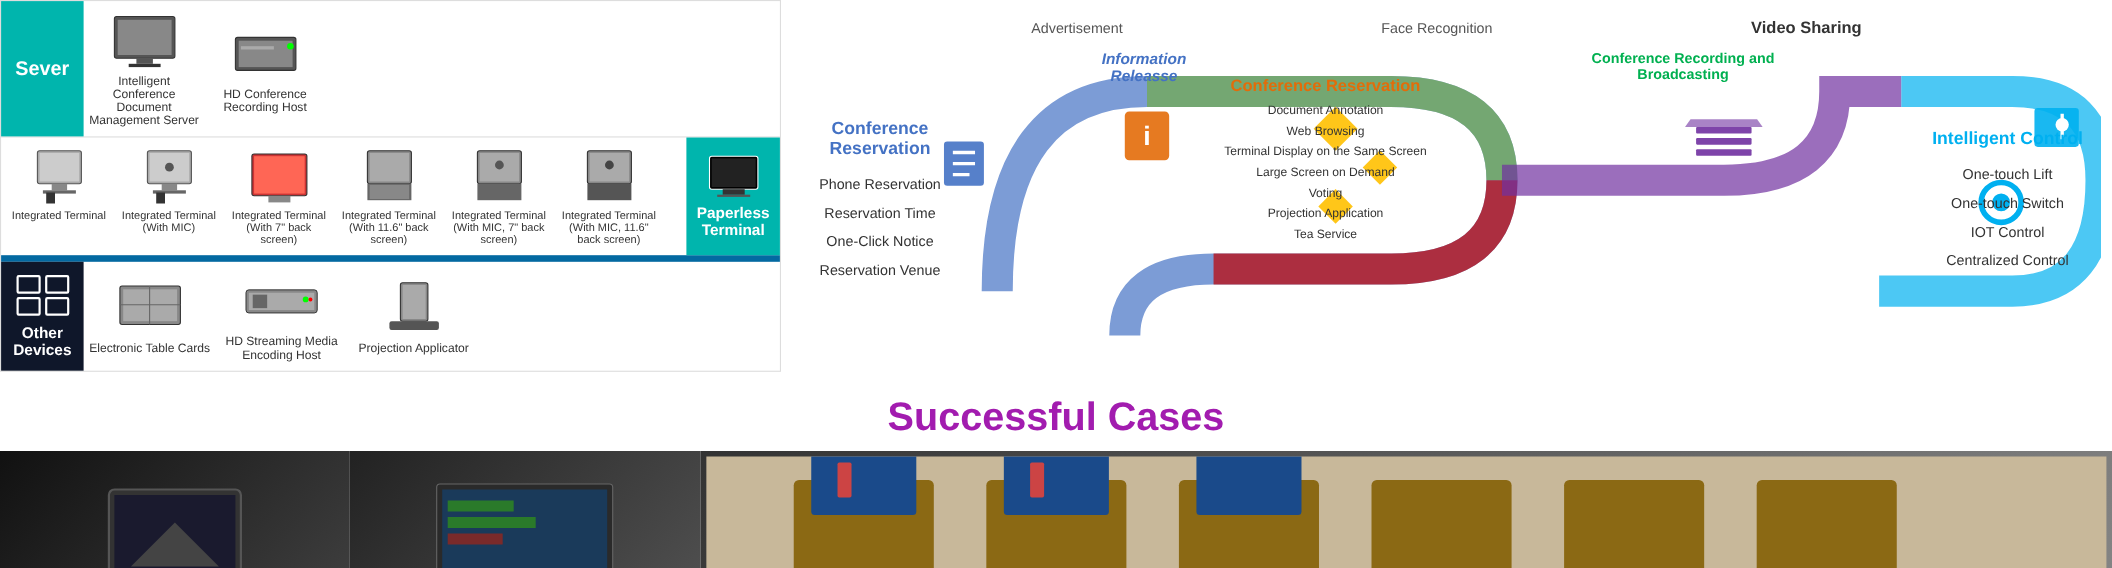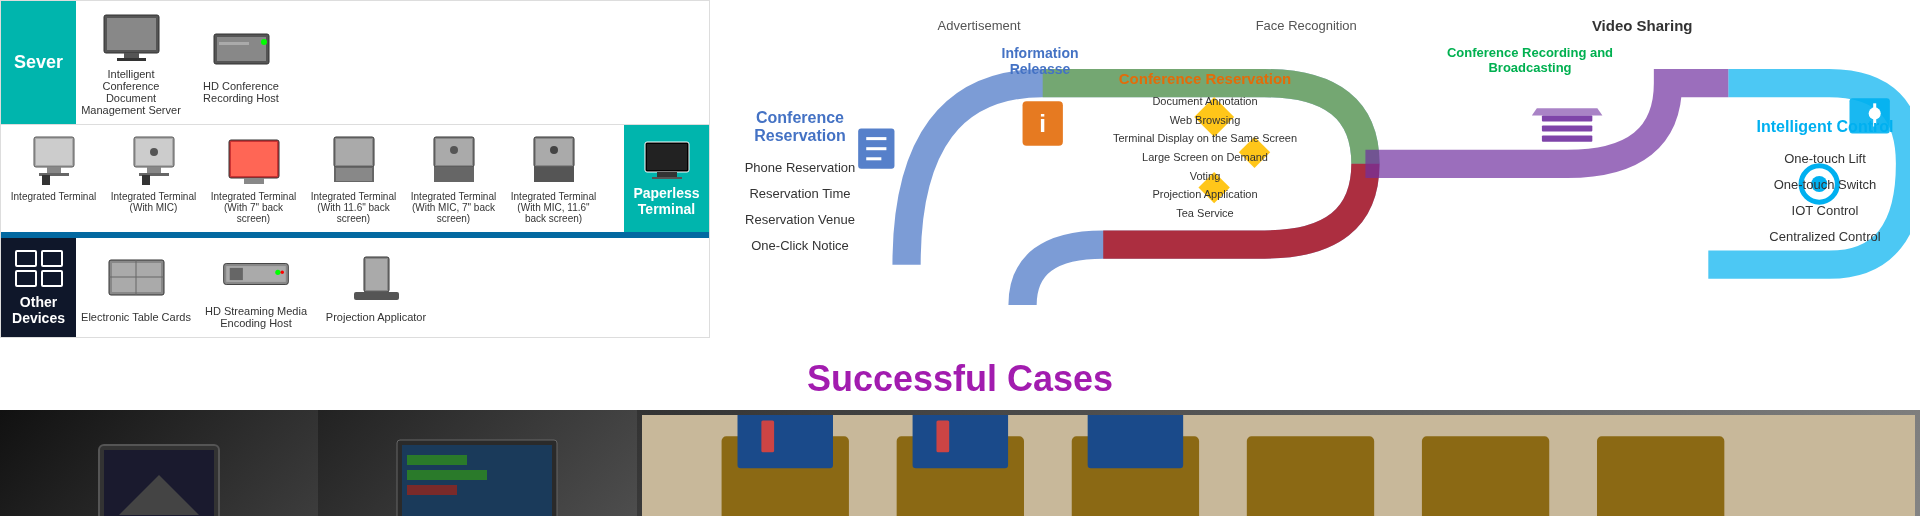--- a/index.html
+++ b/index.html
@@ -441,26 +441,26 @@
             <circle cx="5" cy="-5" r="6" fill="white"></circle>
             <line x1="5" y1="-15" x2="5" y2="8" stroke="white" stroke-width="3"></line>
           </g>
         </svg>
 
         <div style="position:absolute; left:0; top:0; width:160px; height:100%; display:flex; flex-direction:column; justify-content:center;">
           <div style="color:#4472c4; font-weight:bold; font-size:16px; text-align:center; margin-bottom:10px;">Conference Reservation</div>
           <div style="text-align:center; font-size:13px; color:#333; line-height:2;">
             <div>Phone Reservation</div>
             <div>Reservation Time</div>
+            <div>One-Click Notice</div>
             <div>Reservation Venue</div>
-            <div>One-Click Notice</div>
-          </div>
-        </div>
-
-        <div style="position:absolute; left:250px; top:5px; width:140px;">
+          </div>
+        </div>
+
+        <div style="position:absolute; left:250px; top:5px; width:140px;font-style:italic;">
           <div style="color:#4472c4; font-weight:bold; font-size:14px; text-align:center;">Information Releasse</div>
         </div>
 
         <div style="position:absolute; left:380px; top:30px; width:210px;">
           <div style="color:#e36c09; font-weight:bold; font-size:15px; text-align:center; margin-bottom:5px;">Conference Reservation</div>
           <div style="text-align:center; font-size:11px; color:#333; line-height:1.7;">
             <div>Document Annotation</div>
             <div>Web Browsing</div>
             <div>Terminal Display on the Same Screen</div>
             <div>Large Screen on Demand</div>

